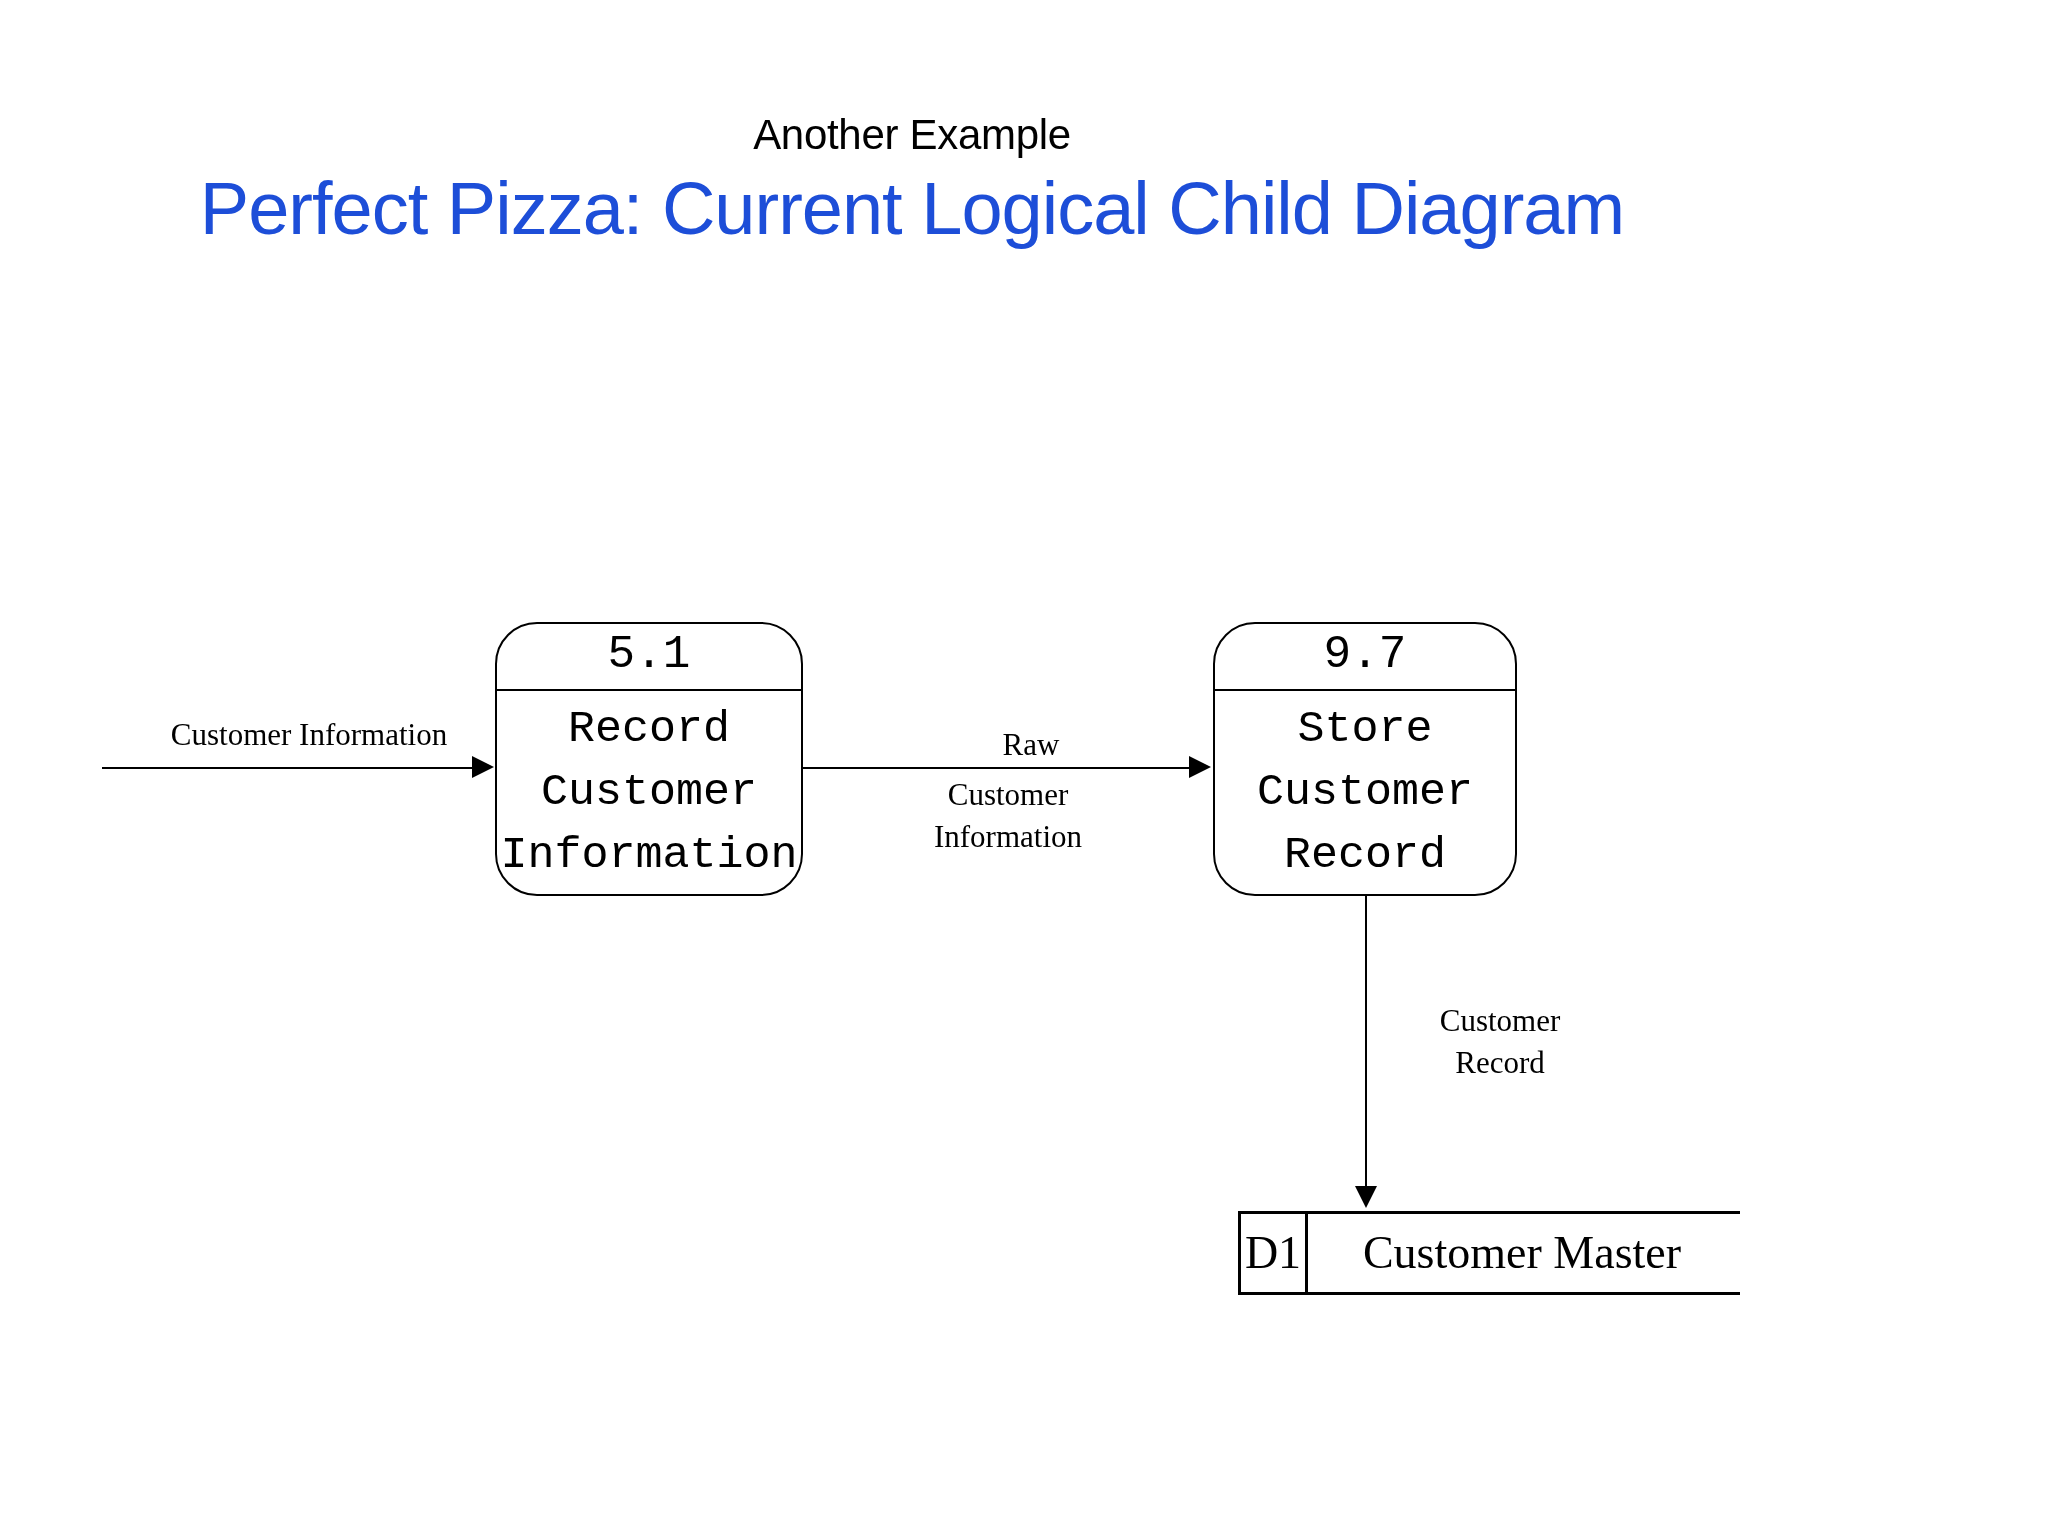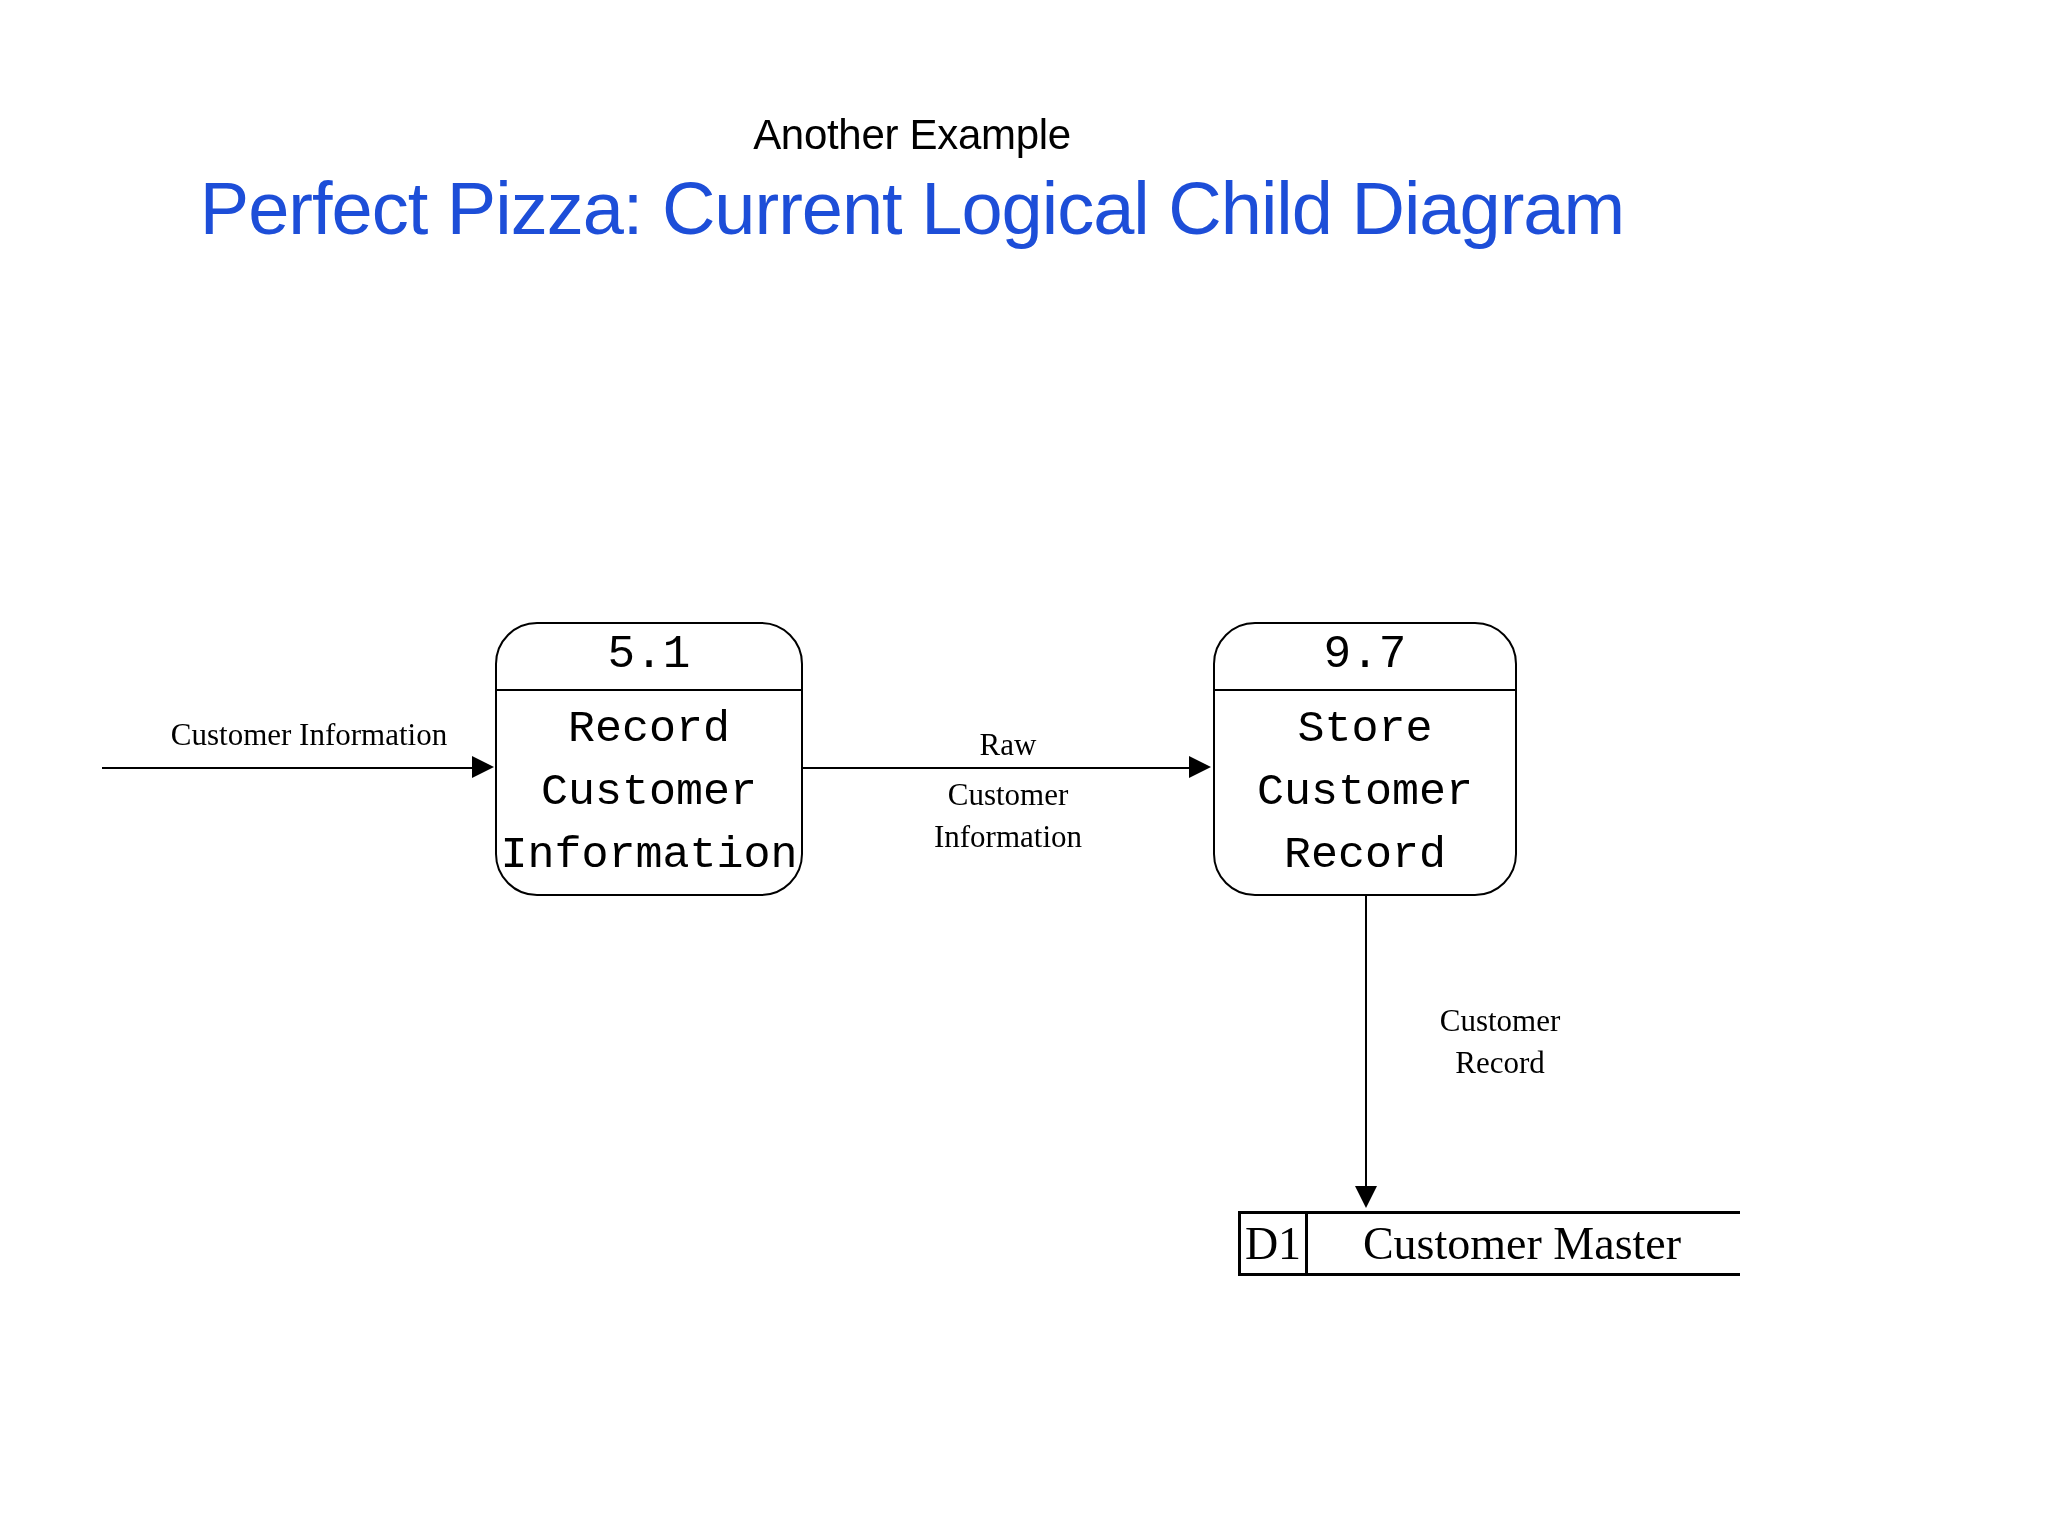--- a/index.html
+++ b/index.html
@@ -168,21 +168,21 @@
 
   <div class="process" style="left:495px; top:622px; width:308px; height:274px;">
     <div class="pnum">5.1</div>
     <div class="plabel">
       <span>Record</span>
       <span>Customer</span>
       <span>Information</span>
     </div>
   </div>
 
-  <div class="flow-label center" style="left:803px; top:724px; width:410px;">
+  <div class="flow-label center" style="left:803px; top:724px; width:410px;padding-left:23px;">
     <span>Raw</span>
   </div>
   <div class="hline" style="left:803px; top:767px; width:388px;"></div>
   <div class="arrow-right" style="left:1189px; top:756px;"></div>
   <div class="flow-label center" style="left:803px; top:774px; width:410px;">
     <span>Customer</span>
     <span>Information</span>
   </div>
 
   <div class="process" style="left:1213px; top:622px; width:304px; height:274px;">
@@ -194,18 +194,18 @@
     </div>
   </div>
 
   <div class="vline" style="left:1365px; top:896px; height:292px;"></div>
   <div class="arrow-down" style="left:1355px; top:1186px;"></div>
   <div class="flow-label" style="left:1385px; top:1000px; width:230px; text-align:center;">
     <span>Customer</span>
     <span>Record</span>
   </div>
 
-  <div class="datastore" style="left:1238px; top:1211px; width:502px; height:65px;gap:24px;">
+  <div class="datastore" style="left:1238px; top:1211px; width:502px; height:84px;gap:24px;">
     <div class="ds-id">D1</div>
     <div class="ds-name">Customer Master</div>
   </div>
 
 </div>
 
 </body></html>

